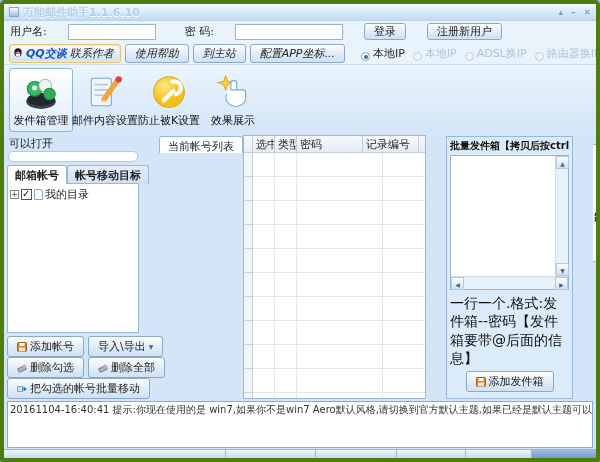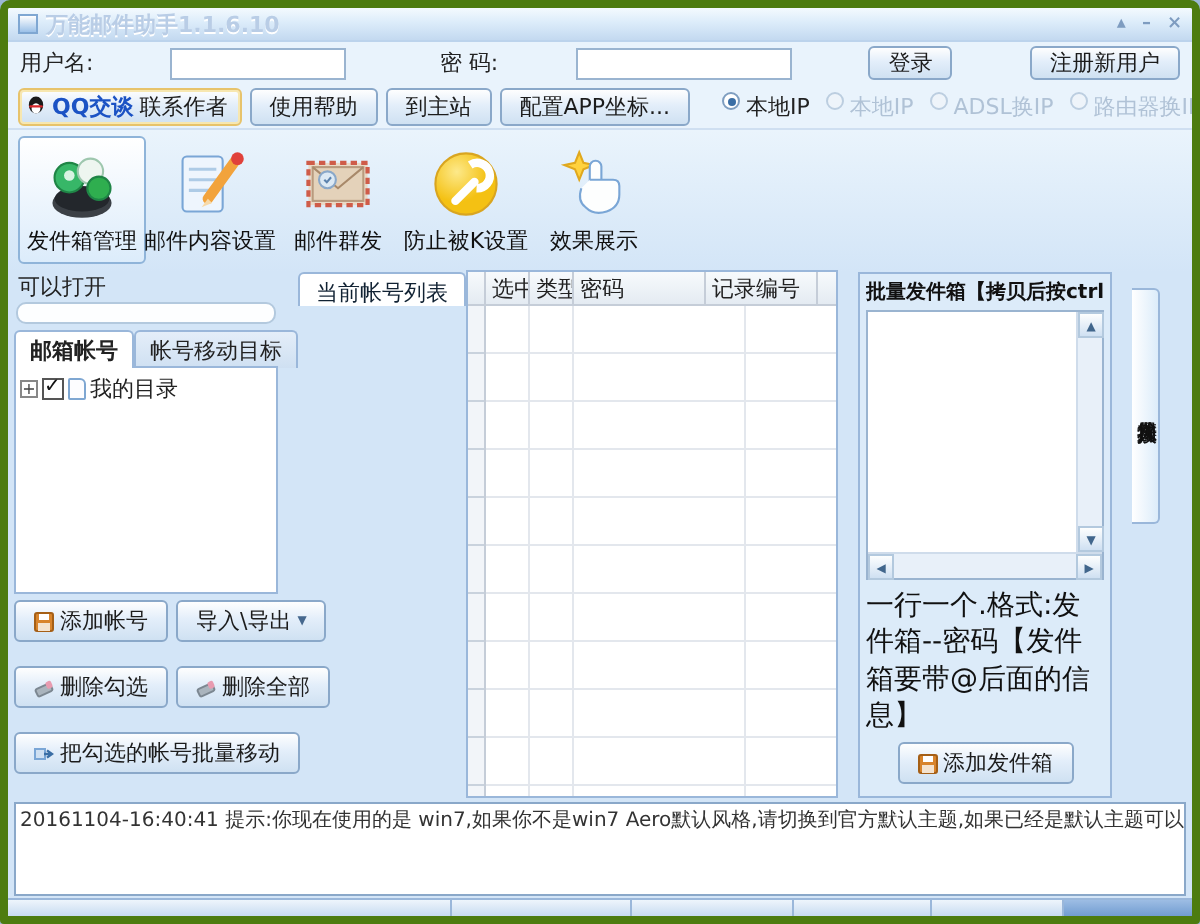--- a/index.html
+++ b/index.html
@@ -23,45 +23,45 @@
     border-bottom:1px solid #bcd3ec;
     display:flex; align-items:center; padding:0 5px;
   }
   .app-icon { width:10px; height:10px; background:linear-gradient(#fefefe,#9cc1e8); border:1px solid #7fa7d2; margin-right:4px; }
   .title-text { color:#b9cde6; font-weight:bold; font-size:11px; text-shadow:0 1px 0 #ffffff; flex:1; }
   .win-controls { display:flex; gap:8px; align-items:center; color:#7e9cc0; font-size:9px; font-weight:bold; }
   .win-controls span { cursor:default; line-height:10px; }
   
   .login-row {
     position:absolute; left:0; top:17px; right:0; height:21px;
-    background:#e9f3fc; display:flex; align-items:center; padding:0 6px; gap:21px;justify-content:space-between;
+    background:#e9f3fc; display:flex; align-items:center; padding:0 6px; gap:21px;
   }
   .lbl { color:#222; }
   .txt {
     height:16px; border:1px solid #9ab4d0; background:#fff; width:88px;
     font-family:inherit; font-size:11px; padding:0 2px;
   }
   .txt.pwd { width:108px; }
   .btn {
     height:17px; padding:0 9px; font-size:11px; font-family:inherit;
     background:linear-gradient(#fefefe,#e3eefa 45%,#cfe1f2);
     border:1px solid #8aa8c9; border-radius:3px; color:#1c1c1c;
     display:inline-flex; align-items:center; gap:3px; cursor:default; white-space:nowrap;
   }
   
   .tool-row {
     position:absolute; left:0; top:38px; right:0; height:23px;
     background:#e9f3fc; border-bottom:1px solid #cfdff1;
     display:flex; align-items:center; padding:0 5px; gap:4px;
   }
-  .btn.tall { height:19px; }
+  .btn.tall { height:19px;font-style:italic; }
   .qq-btn { padding:0 6px 0 3px; border-color:#e7c36b; box-shadow:0 0 0 1px #f7e7b0 inset; }
   .qq-text { color:#1b52c4; font-weight:bold; }
   .vsep { width:1px; height:16px; background:#b9cfe6; margin:0 3px; }
-  .radio { display:inline-flex; align-items:flex-start; gap:3px; margin:0 2px; white-space:nowrap; }
+  .radio { display:inline-flex; align-items:flex-end; gap:3px; margin:0 2px; white-space:nowrap; }
   .radio .dot {
     width:9px; height:9px; border-radius:50%; background:#fff;
     border:1px solid #7f9ec0; position:relative;
   }
   .radio.sel .dot::after {
     content:""; position:absolute; left:2px; top:2px; width:4px; height:4px;
     border-radius:50%; background:#3a6ea5;
   }
   .radio.dis { color:#b0c2d6; }
   .radio.dis .dot { border-color:#bccee0; background:#eef4fa; }
@@ -78,52 +78,52 @@
   }
   .rib-item.sel {
     background:linear-gradient(#ffffff,#dcecfb);
     border-color:#8fb4d9;
   }
   .rib-item .glyph { width:38px; height:38px; }
   .rib-item .cap { font-size:11px; color:#111; white-space:nowrap; }
   
   .main {
     position:absolute; left:0; top:132px; right:4px; height:263px;
-    display:flex; padding:0 12px 0 3px; gap:10px;
+    display:flex; padding:0 12px 0 3px; gap:20px;
   }
   .panel-left { width:132px; display:flex; flex-direction:column; }
   .open-lbl { height:14px; color:#222; padding-left:2px; }
   .prog {
     height:11px; border:1px solid #b3c9de; border-radius:5px; background:#fdfeff; margin:1px 1px 3px 1px;
   }
   .ltabs { display:flex; height:19px; }
   .ltab {
     padding:2px 7px 0 7px; border:1px solid #9ab7da; border-bottom:0;
     border-radius:3px 3px 0 0; background:linear-gradient(#e4eef9,#cfe0f2);
-    color:#222; cursor:default; white-space:nowrap;
+    color:#222; cursor:default; white-space:nowrap;font-weight:bold;
   }
   .ltab.active { background:#fff; font-weight:bold; position:relative; z-index:2;text-align:right; }
   .tree {
     flex:1; background:#fff; border:1px solid #9ab7da; padding:3px 2px; margin-top:-1px;
   }
   .tree-item { display:flex; align-items:center; gap:2px; }
   .plusbox {
     width:9px; height:9px; border:1px solid #888; background:#fff;
     font-size:8px; line-height:7px; text-align:center; color:#444;
   }
   .cb {
     width:11px; height:11px; border:1px solid #555; background:#fff; position:relative;
   }
   .cb::after { content:"✓"; position:absolute; left:0px; top:-2px; font-size:10px; color:#111; }
   .doc {
     width:9px; height:11px; background:#fdfdff; border:1px solid #7fa7d2;
     border-radius:1px 3px 1px 1px;
   }
   .lbtns { padding:3px 0 0 0; }
-  .lbtn-row { display:flex; gap:4px; margin-bottom:12px; }
+  .lbtn-row { display:flex; gap:4px; margin-bottom:0; }
   .lbtn { flex:1; justify-content:center; height:21px; }
   .mini-ico { width:10px; height:10px; flex:0 0 auto; }
   .caret { font-size:6px; color:#46688e; }
   
   .panel-center { flex:1; display:flex; flex-direction:row; }
   .ctab-row { height:17px; display:flex; }
   .ctab {
     padding:2px 8px 0 8px; background:#fff; border:1px solid #9ab7da; border-bottom:0;
     border-radius:3px 3px 0 0; color:#123; white-space:nowrap;
   }
@@ -268,30 +268,20 @@
         <line x1="8" y1="16" x2="21" y2="16" stroke="#aecbe6" stroke-width="1.5"></line>
         <line x1="8" y1="21" x2="18" y2="21" stroke="#aecbe6" stroke-width="1.5"></line>
         <line x1="30" y1="7" x2="17" y2="25" stroke="#f2a33c" stroke-width="5" stroke-linecap="round"></line>
         <circle cx="31" cy="6" r="3" fill="#e0413a"></circle>
         <polygon points="14,29 17,25 19,27" fill="#f7d9a8"></polygon>
       </svg>
       <span class="cap">邮件内容设置</span>
     </div>
     <div class="rib-item">
       <svg class="glyph" viewBox="0 0 36 36">
-        <rect x="4" y="8" width="28" height="20" fill="#e9dac6" stroke="#cf5c49" stroke-width="2" stroke-dasharray="3 2"></rect>
-        <rect x="6" y="10" width="24" height="16" fill="#e4d2ba" stroke="#b99b7e"></rect>
-        <path d="M6 10 L18 20 L30 10" fill="none" stroke="#a8896a"></path>
-        <circle cx="13" cy="16" r="4" fill="#dce9f4" stroke="#8aa8c9"></circle>
-        <path d="M11.5 16 l1.2 1.2 l2-2.4" stroke="#5b82ad" fill="none"></path>
-      </svg>
-      <span class="cap">邮件群发</span>
-    </div>
-    <div class="rib-item">
-      <svg class="glyph" viewBox="0 0 36 36">
         <defs>
             <radialGradient id="yg" cx="35%" cy="30%">
               <stop offset="0%" stop-color="#fde98a"></stop>
               <stop offset="100%" stop-color="#f4c113"></stop>
             </radialGradient>
           </defs>
         <circle cx="18" cy="18" r="14.5" fill="url(#yg)" stroke="#d9a520"></circle>
         <line x1="13" y1="26" x2="22" y2="17" stroke="#fff" stroke-width="4" stroke-linecap="round"></line>
         <path d="M20 9 a6 6 0 1 1 3 11" fill="none" stroke="#fff" stroke-width="4"></path>
       </svg>

